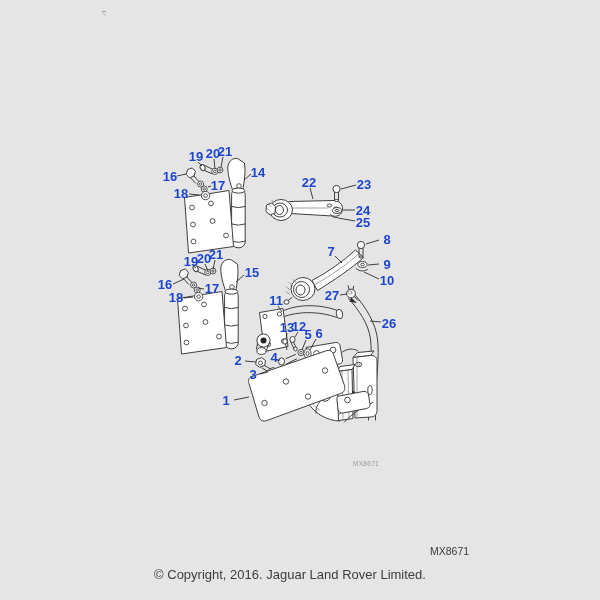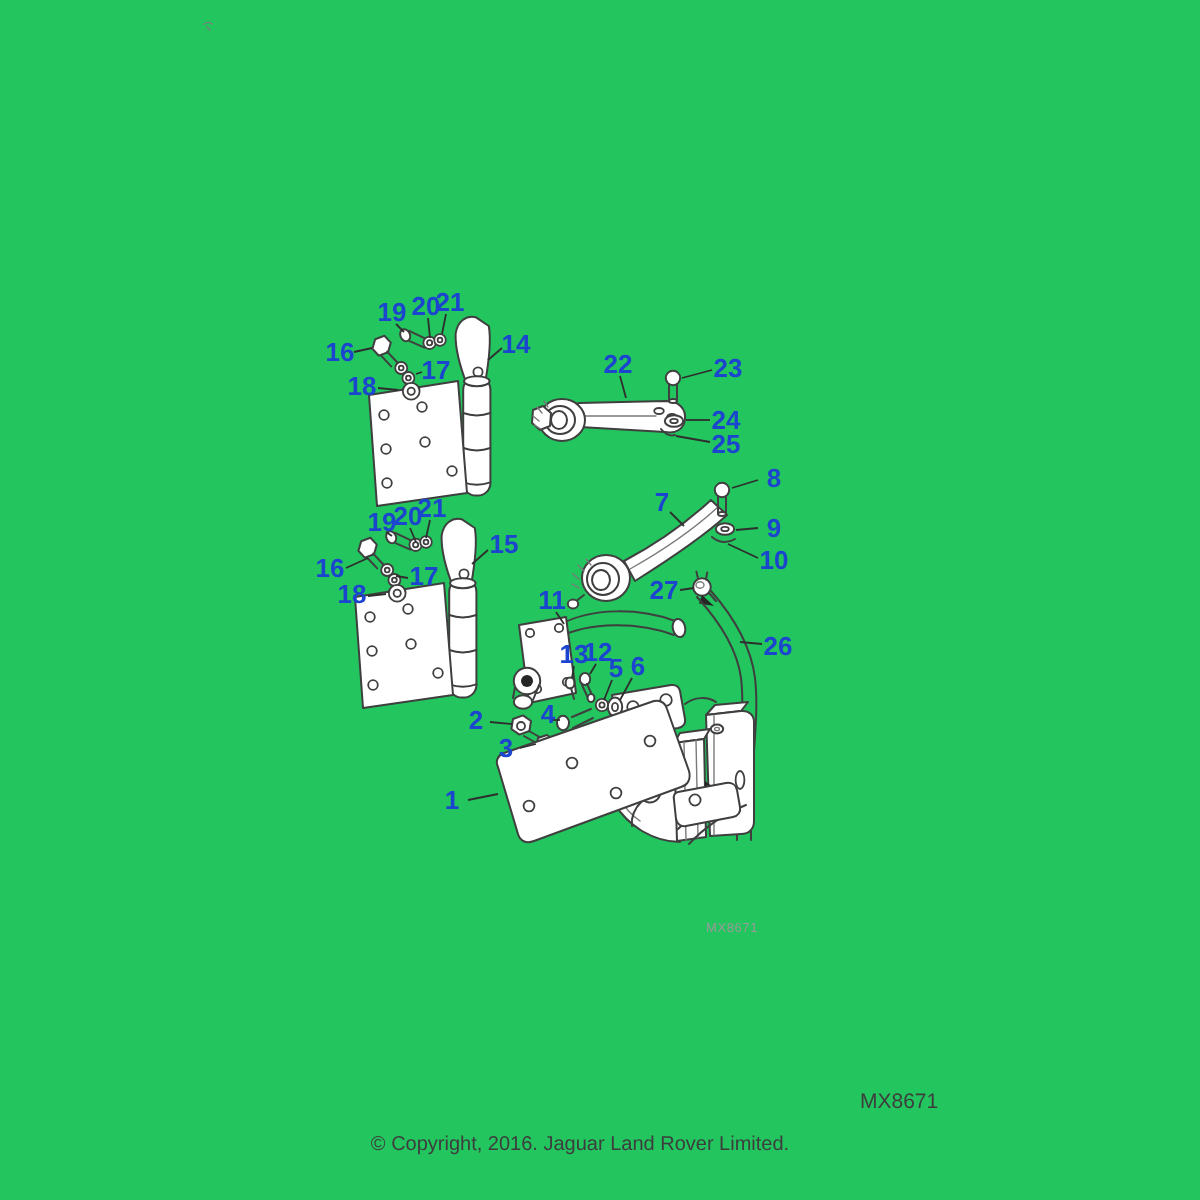--- a/index.html
+++ b/index.html
@@ -1,28 +1,28 @@
 <!DOCTYPE html>
 <html style="--label-color: #1c45cf; --line-color: #3f3f3f;"><head>
 <meta charset="utf-8">
 <style>
   html,body{margin:0;padding:0;background:#ffffff;}
   body{width:600px;height:600px;font-family:"Liberation Sans",sans-serif;}
-  .stage{position:relative;width:600px;height:600px;background:#22c55e;overflow:hidden;}
+  .stage{position:relative;width:600px;height:600px;background:#e5e5e5;overflow:hidden;}
   svg{position:absolute;left:0;top:0;}
   .ln{fill:none;stroke:var(--line-color,#3f3f3f);stroke-width:1;stroke-linecap:round;stroke-linejoin:round;}
   .thin{fill:none;stroke:#7a7a7a;stroke-width:0.7;stroke-linecap:round;}
   .fw{fill:#ffffff;stroke:var(--line-color,#3f3f3f);stroke-width:1;stroke-linejoin:round;}
   .hole{fill:#ffffff;stroke:var(--line-color,#3f3f3f);stroke-width:0.9;}
   .dk{fill:#262626;stroke:none;}
   text.callout{font-family:"Liberation Sans",sans-serif;font-weight:bold;font-size:13px;fill:var(--label-color,#1c45cf);}
   text.watermark{font-family:"Liberation Sans",sans-serif;font-size:6.5px;fill:#9a9a9a;letter-spacing:0.3px;}
   .leader{stroke:#2e2e2e;stroke-width:0.9;fill:none;}
   .footer-code{position:absolute;left:430px;top:545px;font-size:10.5px;color:#3d3d3d;}
-  .footer-copyright{position:absolute;left:0;top:567px;width:580px;text-align:center;font-size:10px;color:#3d3d3d;}
+  .footer-copyright{position:absolute;left:0;top:567px;width:580px;text-align:center;font-size:13px;color:#3d3d3d;}
 </style>
 </head>
 <body>
 
 <div class="stage">
   <svg width="600" height="600" viewBox="0 0 600 600">
     <defs>
       <g id="hinge-shape">
 
         <path class="fw" d="M227.8,167 C228.6,160.5 233.2,157.6 237.8,158.6 L244.4,163 C245.8,171 244.4,181 242.6,191 L233.6,192.6 C230,183.4 227.6,174 227.8,167 Z"></path>

